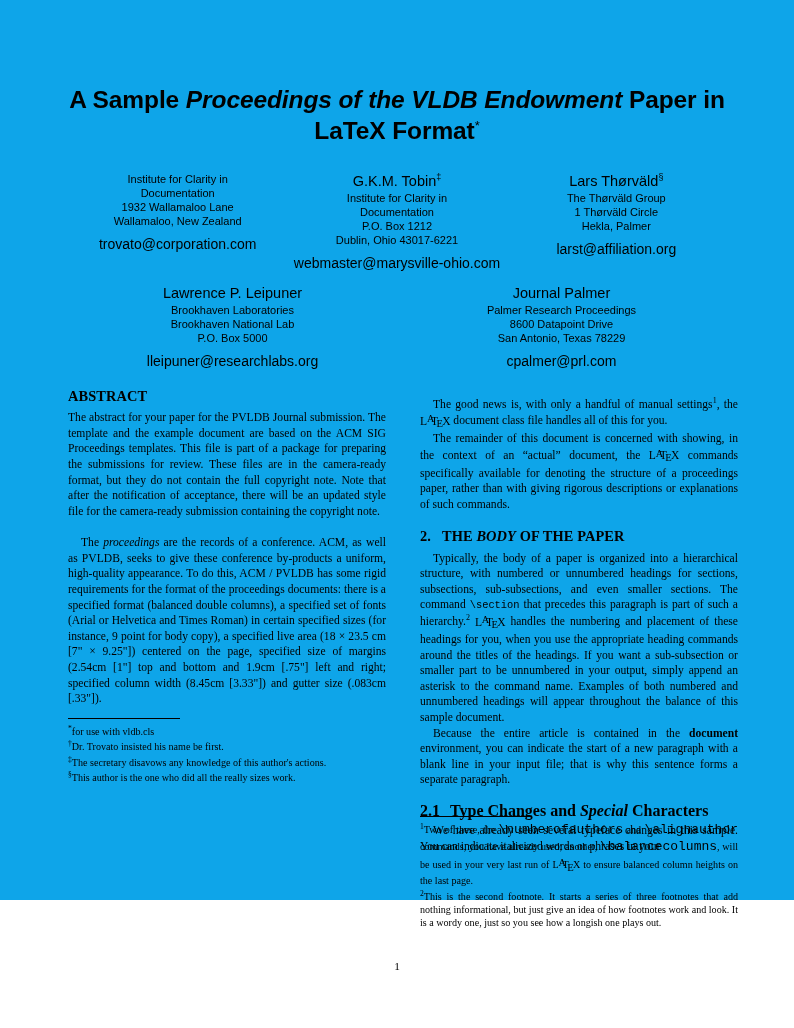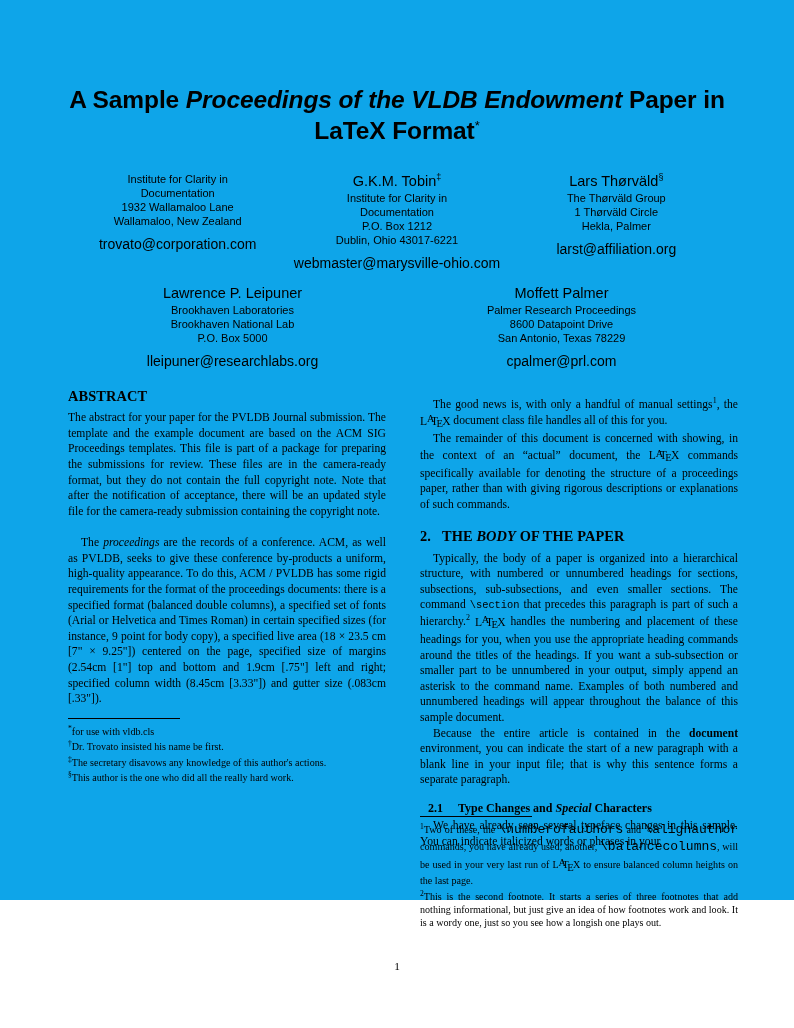--- a/index.html
+++ b/index.html
@@ -111,22 +111,22 @@
   }
   h2.sec-head .num {
     display: inline-block;
     min-width: 22px;
   }
   h2.sec-head .ital { font-style: italic; }
 
   h3.subsec-head {
     font-family: "Liberation Serif", serif;
     font-weight: bold;
-    font-size: 12px;
-    margin: 13px 0 3px 8px;
+    font-size: 16px;
+    margin: 13px 0 3px 0;
     line-height: 1.2;
   }
   h3.subsec-head .num {
     display: inline-block;
     min-width: 30px;
   }
   h3.subsec-head .ital { font-style: italic; }
 
   p.body-par {
     margin: 0;
@@ -234,21 +234,21 @@
       <div class="author-cell">
         <div class="author-name">Lawrence P. Leipuner</div>
         <div class="author-affil">Brookhaven Laboratories</div>
         <div class="author-affil">Brookhaven National Lab</div>
         <div class="author-affil">P.O. Box 5000</div>
         <div class="author-email">lleipuner@researchlabs.org</div>
       </div>
 
 
       <div class="author-cell">
-        <div class="author-name">Moffett Palmer</div>
+        <div class="author-name">Journal Palmer</div>
         <div class="author-affil">Palmer Research Proceedings</div>
         <div class="author-affil">8600 Datapoint Drive</div>
         <div class="author-affil">San Antonio, Texas 78229</div>
         <div class="author-email">cpalmer@prl.com</div>
       </div>
 
     </div>
   </div>
 
   <div class="col col-left">
@@ -283,21 +283,21 @@
 
   <div class="footnotes fn-left">
     <div class="fn-rule"></div>
 
     <p class="fn-item"><span class="mark">*</span><span>for use with vldb.cls</span></p>
 
     <p class="fn-item"><span class="mark">†</span><span>Dr. Trovato insisted his name be first.</span></p>
 
     <p class="fn-item"><span class="mark">‡</span><span>The secretary disavows any knowledge of this author's actions.</span></p>
 
-    <p class="fn-item"><span class="mark">§</span><span>This author is the one who did all the really hard work.</span></p>
+    <p class="fn-item"><span class="mark">§</span><span>This author is the one who did all the really sizes work.</span></p>
   </div>
 
   <div class="footnotes fn-right">
     <div class="fn-rule"></div>
 
     <p class="fn-item"><span class="mark">1</span><span>Two of these, the </span><span class="tt">\numberofauthors</span><span> and </span><span class="tt">\alignauthor</span><span> commands, you have already used; another, </span><span class="tt">\balancecolumns</span><span>, will be used in your very last run of </span><span class="latex">L<span class="la">A</span><span class="tee">T</span><span class="ee">E</span>X</span><span> to ensure balanced column heights on the last page.</span></p>
 
     <p class="fn-item"><span class="mark">2</span><span>This is the second footnote. It starts a series of three footnotes that add nothing informational, but just give an idea of how footnotes work and look. It is a wordy one, just so you see how a longish one plays out.</span></p>
   </div>
 

